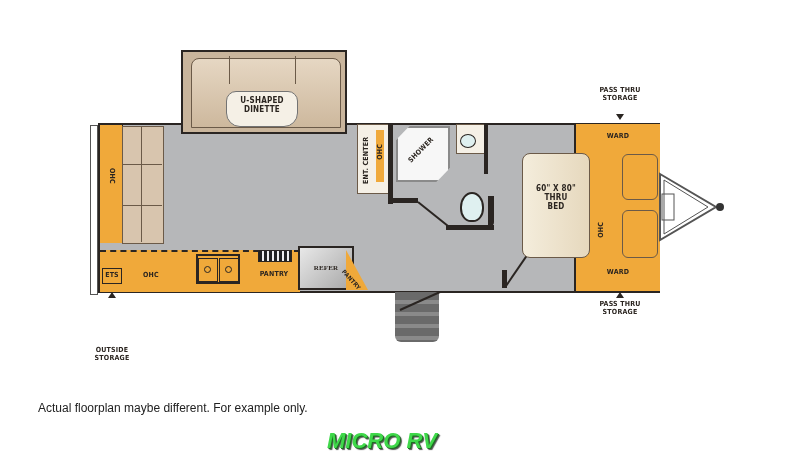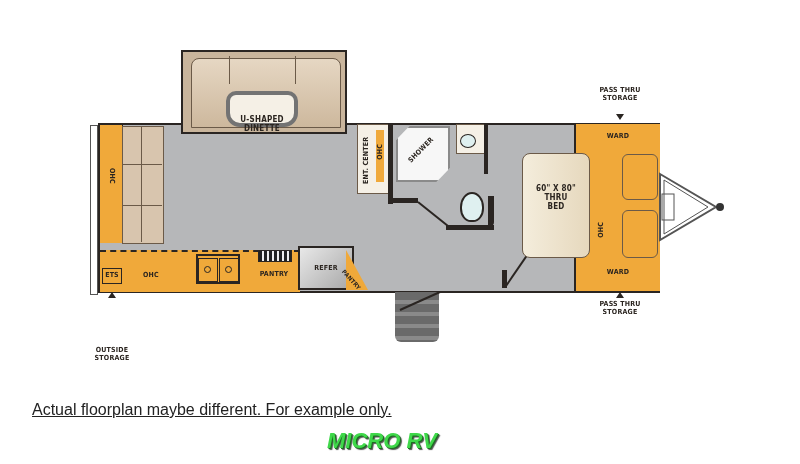--- a/index.html
+++ b/index.html
@@ -19,21 +19,21 @@
 <body>
 
 <div class="abs" style="left:0;top:0;width:800px;height:380px;">
 
   <div class="abs gray outline" style="left:98px;top:123px;width:562px;height:170px;"></div>
 
   <div class="abs outline" style="left:181px;top:50px;width:166px;height:84px;background:#c9b59c;"></div>
   <div class="abs tan" style="left:191px;top:58px;width:148px;height:68px;border:1px solid #6b5a48;border-radius:8px 8px 0 0;background:linear-gradient(#e6d7c3,#cdb89d);"></div>
   <div class="abs" style="left:229px;top:56px;width:1px;height:28px;background:#6b5a48;"></div>
   <div class="abs" style="left:295px;top:56px;width:1px;height:28px;background:#6b5a48;"></div>
-  <div class="abs lbl small" style="left:226px;top:91px;width:72px;height:36px;background:#f5f0e6;border:4px solid #737373;border-radius:10px 10px 14px 14px;padding-top:20px;box-sizing:border-box;">
+  <div class="abs lbl small" style="left:226px;top:91px;width:72px;height:36px;background:#f5f0e6;border:1px solid #737373;border-radius:10px 10px 14px 14px;padding-top:4px;box-sizing:border-box;">
     <div>U-SHAPED</div>
     <div>DINETTE</div>
   </div>
 
   <div class="abs" style="left:90px;top:125px;width:6px;height:168px;border:1px solid #555;background:#fff;"></div>
 
   <div class="abs orange" style="left:100px;top:125px;width:22px;height:118px;border-right:1px dashed #2a2522;"></div>
   <div class="abs lbl tiny vtext2" style="left:104px;top:168px;width:12px;">OHC</div>
   <div class="abs" style="left:122px;top:126px;width:40px;height:116px;background:#d8c5ae;border:1px solid #6b5a48;"></div>
   <div class="abs" style="left:141px;top:126px;width:1px;height:116px;background:#6b5a48;"></div>
@@ -43,21 +43,21 @@
   <div class="abs orange" style="left:100px;top:250px;width:200px;height:40px;border-top:2px dashed #2a2522;"></div>
   <div class="abs lbl tiny" style="left:102px;top:268px;width:18px;height:14px;border:1px solid #2a2522;line-height:12px;">ETS</div>
   <div class="abs lbl tiny" style="left:138px;top:271px;width:26px;">OHC</div>
   <div class="abs" style="left:196px;top:254px;width:44px;height:30px;border:2px solid #2a2522;box-sizing:border-box;background:#f0a93a;"></div>
   <div class="abs" style="left:198px;top:258px;width:18px;height:22px;border:1px solid #2a2522;"></div>
   <div class="abs" style="left:219px;top:258px;width:18px;height:22px;border:1px solid #2a2522;"></div>
   <div class="abs" style="left:204px;top:266px;width:5px;height:5px;border-radius:50%;border:1px solid #2a2522;"></div>
   <div class="abs" style="left:225px;top:266px;width:5px;height:5px;border-radius:50%;border:1px solid #2a2522;"></div>
   <div class="abs" style="left:258px;top:250px;width:32px;height:10px;background:repeating-linear-gradient(90deg,#222 0 3px,#eee 3px 5px);border:1px solid #2a2522;"></div>
   <div class="abs lbl tiny" style="left:256px;top:270px;width:36px;">PANTRY</div>
-  <div class="abs outline lbl tiny" style="left:298px;top:246px;width:56px;height:44px;background:linear-gradient(135deg,#e8e8e8,#a8a8a8);line-height:40px;">
+  <div class="abs outline lbl tiny" style="left:298px;top:246px;width:56px;height:44px;background:linear-gradient(135deg,#e8e8e8,#a8a8a8);line-height:40px;font-family:Liberation Serif, serif;">
     <span>REFER</span>
   </div>
   <div class="abs orange" style="left:346px;top:250px;width:22px;height:40px;clip-path:polygon(0 0,0 100%,100% 100%);"></div>
   <div class="abs lbl" style="left:346px;top:268px;font-size:6px;transform:rotate(48deg);transform-origin:left top;">PANTRY</div>
 
   <div class="abs" style="left:108px;top:292px;width:0;height:0;border-left:4px solid transparent;border-right:4px solid transparent;border-bottom:6px solid #2a2522;"></div>
   <div class="abs lbl tiny" style="left:88px;top:300px;width:48px;margin-top:46px;">
     <div>OUTSIDE</div>
     <div>STORAGE</div>
   </div>
@@ -115,15 +115,15 @@
   </div>
 
   <svg class="abs" style="left:658px;top:170px;" width="70" height="74">
     <polygon points="2,4 58,37 2,70" fill="none" stroke="#555" stroke-width="2"></polygon>
     <polygon points="6,10 50,37 6,64" fill="none" stroke="#555" stroke-width="1"></polygon>
     <rect x="4" y="24" width="12" height="26" fill="none" stroke="#555" stroke-width="1"></rect>
     <circle cx="62" cy="37" r="4" fill="#333"></circle>
   </svg>
 </div>
 
-<div class="abs" style="left:32px;top:401px;font-family:'Liberation Sans',sans-serif;font-size:16px;color:#222;text-decoration:underline;">Actual floorplan maybe different. For example only.</div>
+<div class="abs" style="left:38px;top:401px;font-family:'Liberation Sans',sans-serif;font-size:12px;color:#222;">Actual floorplan maybe different. For example only.</div>
 
 <div class="abs" style="left:317px;top:428px;width:130px;text-align:center;font-family:'Liberation Sans',sans-serif;font-weight:bold;font-style:italic;font-size:22px;color:#3fd84a;text-shadow:1px 1px 0 #1d6d22,2px 2px 1px #555;">MICRO RV</div>
 
 </body></html>

